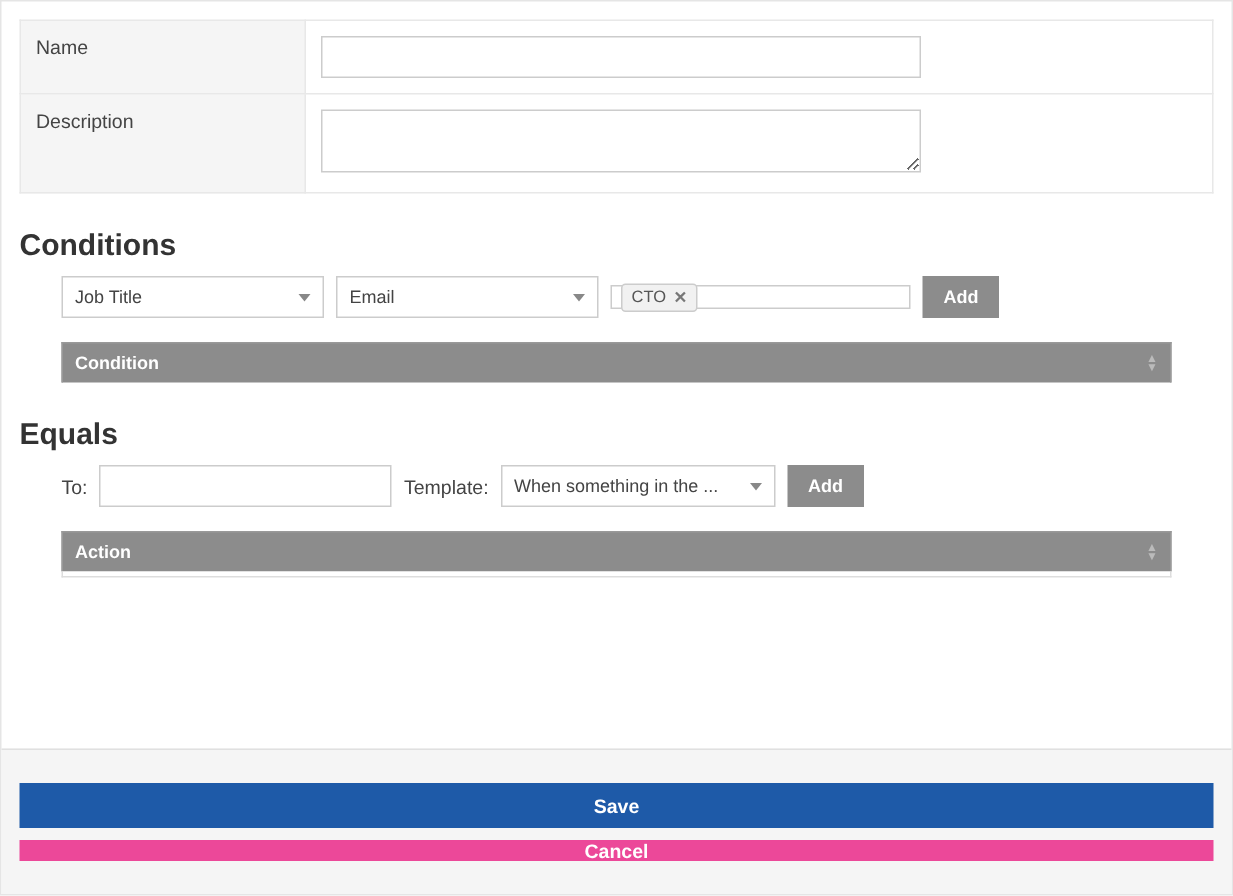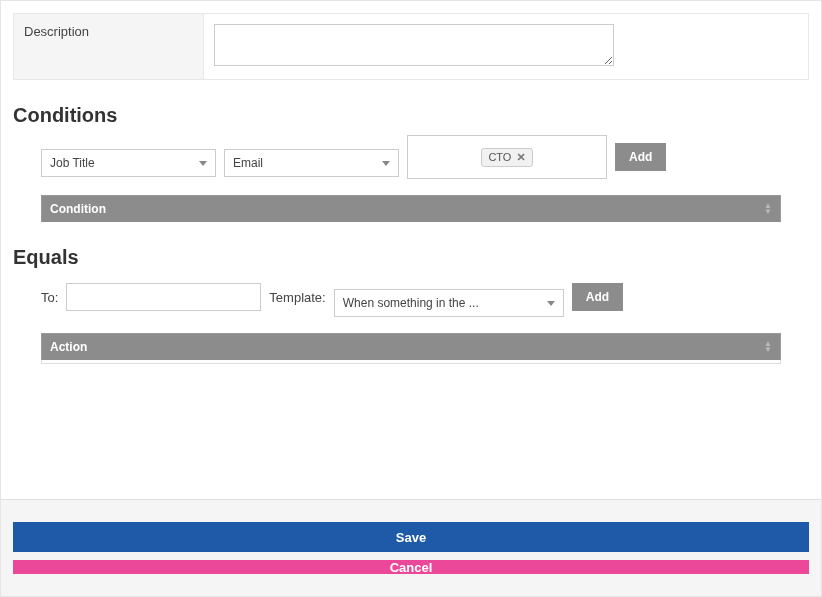--- a/index.html
+++ b/index.html
@@ -72,40 +72,38 @@
       display: inline-flex;
       align-items: center;
       justify-content: space-between;
       border: 1px solid #ccc;
       background: #fff;
       height: 28px;
       padding: 0 8px;
       font-size: 12px;
       color: #444;
       cursor: pointer;
-      margin-top: 12px;
     }
     .select .chevron {
       width: 0; height: 0;
       border-left: 4px solid transparent;
       border-right: 4px solid transparent;
       border-top: 5px solid #888;
       margin-left: 8px;
     }
 
     .tag-input {
       display: inline-flex;
       align-items: center;
       border: 1px solid #ccc;
       background: #fff;
-      height: 44px;
+      height: 16px;
       min-width: 200px;
       padding: 0 6px;
       font-size: 12px;
-      justify-content: center;
     }
     .chip {
       display: inline-flex;
       align-items: center;
       border: 1px solid #ccc;
       border-radius: 3px;
       background: #f1f1f1;
       padding: 2px 6px;
       font-size: 11px;
       color: #555;
@@ -217,20 +215,26 @@
     }
   </style>
 </head>
 <body>
 
 <div class="page">
   <div class="content">
 
     <table class="form-table">
       <tbody>
+          <tr>
+        <td class="label-cell">Name</td>
+        <td class="field-cell">
+          <input type="text" class="text-input" value="" style="">
+        </td>
+      </tr>
       <tr>
         <td class="label-cell">Description</td>
         <td class="field-cell">
           <textarea class="textarea-input" style=""></textarea>
         </td>
       </tr>
     </tbody>
       </table>
 
     <h2 class="section">Conditions</h2>
@@ -259,21 +263,21 @@
         <span class="sort-icon">▲<br>▼</span>
       </div>
     </div>
 
     <h2 class="section">Equals</h2>
 
     <div class="row">
       <span class="row-label">To:</span>
       <input type="text" class="plain-input" value="" style="">
       <span class="row-label">Template:</span>
-      <div class="select" style="width:230px;">
+      <div class="select" style="width:183px;">
         <span>When something in the ...</span>
         <span class="chevron"></span>
       </div>
       <button class="btn-gray">Add</button>
     </div>
 
     <div class="list-table">
       <div class="list-header">
         <span>Action</span>
         <span class="sort-icon">▲<br>▼</span>

